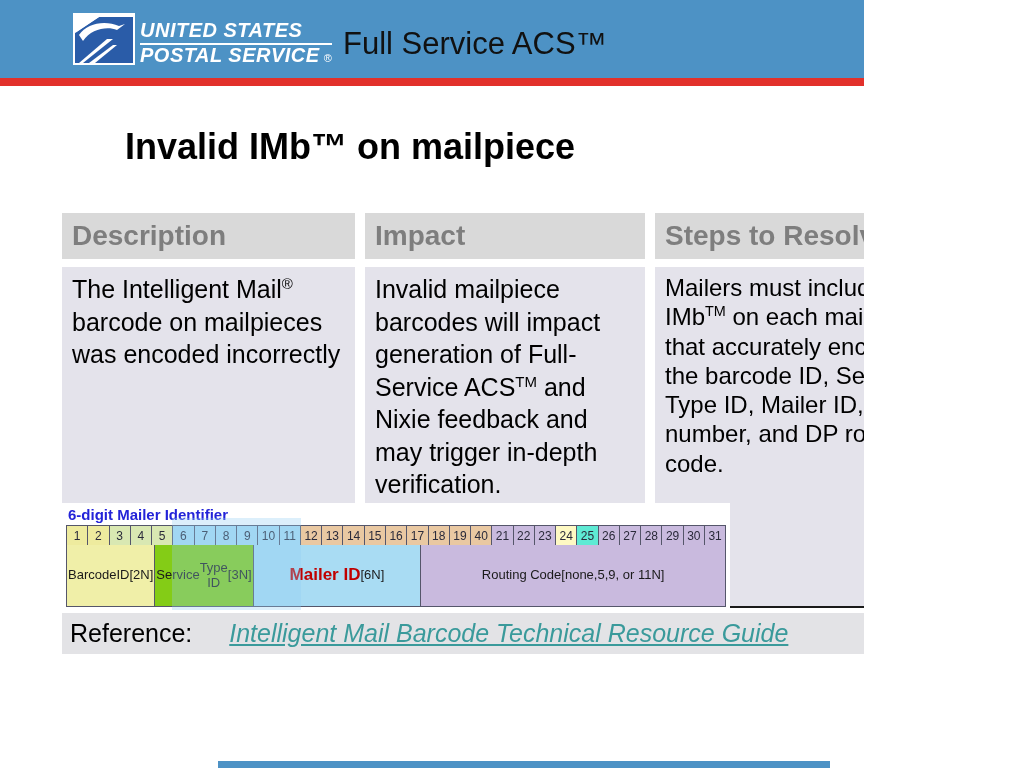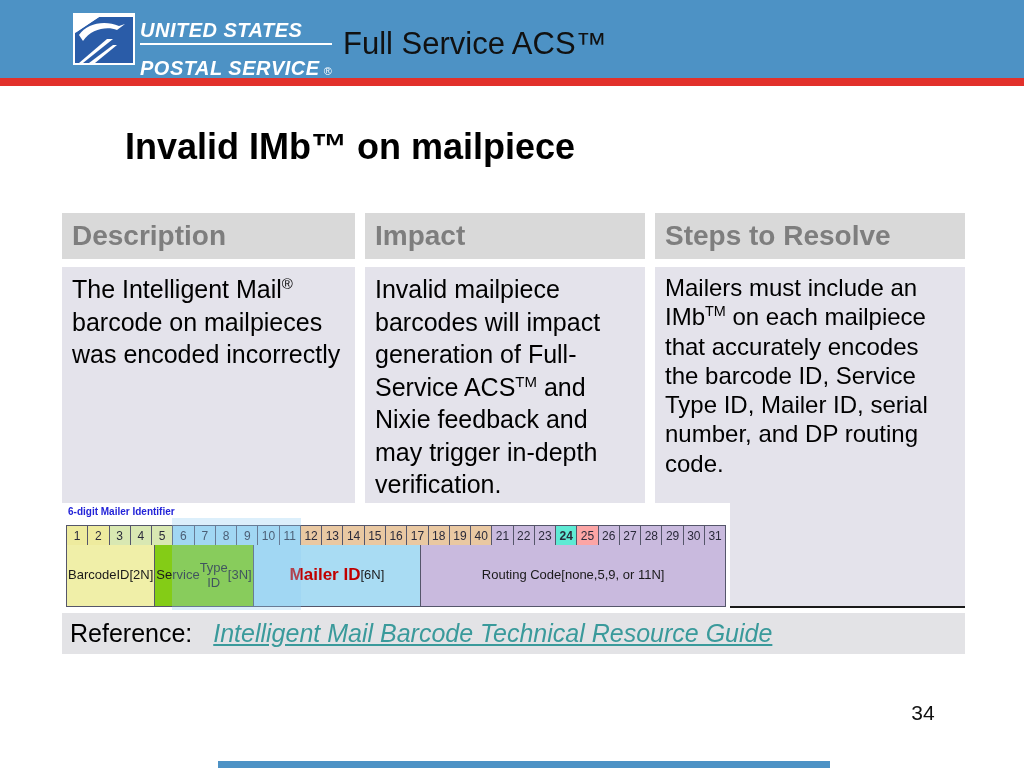--- a/index.html
+++ b/index.html
@@ -1,57 +1,57 @@
 <!DOCTYPE html>
 <html><head>
 <meta charset="utf-8">
 <style>
   html,body{margin:0;padding:0;}
   body{width:1024px;height:768px;background:#fff;font-family:"Liberation Sans","DejaVu Sans",sans-serif;}
-  .slide{position:relative;width:1024px;height:768px;background:#fff;overflow:hidden;}
+  .slide{position:relative;width:864px;height:768px;background:#fff;overflow:hidden;}
 
   
   .header-bar{position:absolute;left:0;top:0;width:1024px;height:78px;background:#4d92c5;}
   .red-stripe{position:absolute;left:0;top:78px;width:1024px;height:8px;background:#e2312b;}
   .logo-box{position:absolute;left:73px;top:13px;width:62px;height:52px;background:#fff;}
   .brand{position:absolute;left:140px;top:20px;color:#fff;font-style:italic;font-weight:bold;line-height:1;}
   .brand .l1{font-size:20px;letter-spacing:.5px;padding-bottom:3px;border-bottom:2px solid #fff;}
-  .brand .l2{font-size:20px;letter-spacing:.5px;padding-top:13px;}
+  .brand .l2{font-size:20px;letter-spacing:.5px;padding-top:0;}
   .brand .reg{font-size:11px;font-style:normal;font-weight:normal;vertical-align:baseline;margin-left:4px;}
   .header-title{position:absolute;left:343px;top:26px;font-size:31px;color:#111;}
 
   
   .slide-title{position:absolute;left:125px;top:126px;font-size:36px;font-weight:bold;color:#000;}
 
   
   .th,.td{position:absolute;box-sizing:border-box;}
   .th{top:213px;height:46px;background:#d9d9d9;color:#7e7e7e;font-weight:bold;font-size:28px;line-height:46px;padding-left:10px;}
   .td{top:267px;height:339px;background:#e4e3eb;color:#000;font-size:25px;line-height:1.3;padding:6px 10px 0 10px;}
   .c1{left:62px;width:293px;} .c2{left:365px;width:280px;} .c3{left:655px;width:310px;}
   .td.c3{font-size:24px;line-height:1.22;}
   sup{font-size:60%;line-height:0;}
   .row-underline{position:absolute;left:62px;top:606px;width:903px;height:2px;background:#1a1a1a;}
 
   
   .diagram{position:absolute;left:62px;top:503px;width:668px;height:110px;background:#fff;z-index:2;}
-  .diagram-title{position:absolute;left:6px;top:3px;font-size:10px;font-weight:bold;color:#2323d8;}
+  .diagram-title{position:absolute;left:6px;top:3px;font-size:15px;font-weight:bold;color:#2323d8;}
   .digit-row{position:absolute;left:4px;top:22px;width:660px;height:21px;display:flex;border:1px solid #55566a;box-sizing:border-box;}
   .digit-cell{flex:1 1 0;border-right:1px solid #55566a;box-sizing:border-box;display:flex;align-items:center;justify-content:center;font-size:12px;color:#2a2a3a;}
   .digit-cell:last-child{border-right:none;}
   .field-row{position:absolute;left:4px;top:42px;width:660px;height:62px;display:flex;border:1px solid #55566a;border-top:none;box-sizing:border-box;}
   .field-section{flex:1 1 0;border-right:1px solid #55566a;box-sizing:border-box;display:flex;flex-direction:row;align-items:center;justify-content:center;text-align:center;line-height:1.08;padding:1px;}
   .field-section:last-child{border-right:none;}
   .fname{font-size:13px;color:#1a1a1a;}
   .fname.em{font-size:17px;font-weight:bold;}
   .fsize{font-size:13px;color:#1a1a1a;}
   .mailer-highlight{position:absolute;left:110px;top:15px;width:129px;height:92px;background:rgba(145,205,242,0.32);z-index:3;pointer-events:none;}
 
   
   .reference-row{position:absolute;left:62px;top:613px;width:903px;height:41px;background:#e3e3e6;font-size:25px;line-height:41px;padding-left:8px;box-sizing:border-box;}
-  .reference-link{color:#3a9a9b;font-style:italic;text-decoration:underline;margin-left:14px;cursor:pointer;}
+  .reference-link{color:#3a9a9b;font-style:italic;text-decoration:underline;margin-left:30px;cursor:pointer;}
 
   
   .page-number{position:absolute;left:898px;top:701px;width:50px;text-align:center;font-size:21px;color:#111;}
   .footer-bar{position:absolute;left:218px;top:761px;width:612px;height:7px;background:#4d92c5;}
 </style>
 </head>
 <body>
 
 <div class="slide">
 
@@ -106,22 +106,22 @@
         <div class="digit-cell" style="background: rgb(233, 200, 162);">14</div>
         <div class="digit-cell" style="background: rgb(233, 200, 162);">15</div>
         <div class="digit-cell" style="background: rgb(233, 200, 162);">16</div>
         <div class="digit-cell" style="background: rgb(233, 200, 162);">17</div>
         <div class="digit-cell" style="background: rgb(233, 200, 162);">18</div>
         <div class="digit-cell" style="background: rgb(233, 200, 162);">19</div>
         <div class="digit-cell" style="background: rgb(233, 200, 162);">40</div>
         <div class="digit-cell" style="background: rgb(201, 186, 222);">21</div>
         <div class="digit-cell" style="background: rgb(201, 186, 222);">22</div>
         <div class="digit-cell" style="background: rgb(201, 186, 222);">23</div>
-        <div class="digit-cell" style="background: #5eead4; font-weight: bold;">24</div>
-        <div class="digit-cell" style="background: #fca5a5; text-align: center;">25</div>
+        <div class="digit-cell" style="background: #fef9c3;">24</div>
+        <div class="digit-cell" style="background: #5eead4; text-align: center;">25</div>
         <div class="digit-cell" style="background: rgb(201, 186, 222);">26</div>
         <div class="digit-cell" style="background: rgb(201, 186, 222);">27</div>
         <div class="digit-cell" style="background: rgb(201, 186, 222);">28</div>
         <div class="digit-cell" style="background: rgb(201, 186, 222);">29</div>
         <div class="digit-cell" style="background: rgb(201, 186, 222);">30</div>
         <div class="digit-cell" style="background: rgb(201, 186, 222);">31</div>
       </div>
     <div class="field-row">
         <div class="field-section" style="flex-grow: 2; background: rgb(240, 239, 168);">
           <div class="fname" style="color: rgb(26, 26, 26);">Barcode</div>

